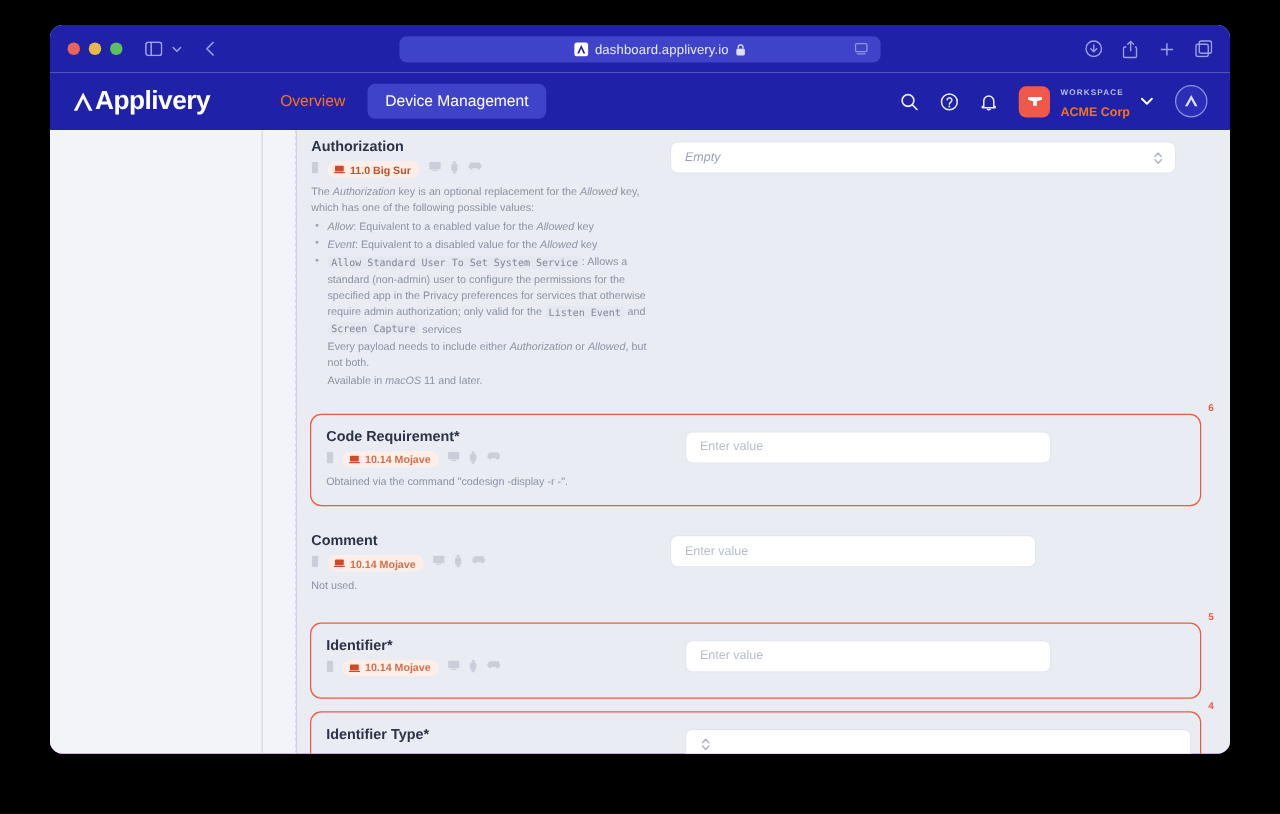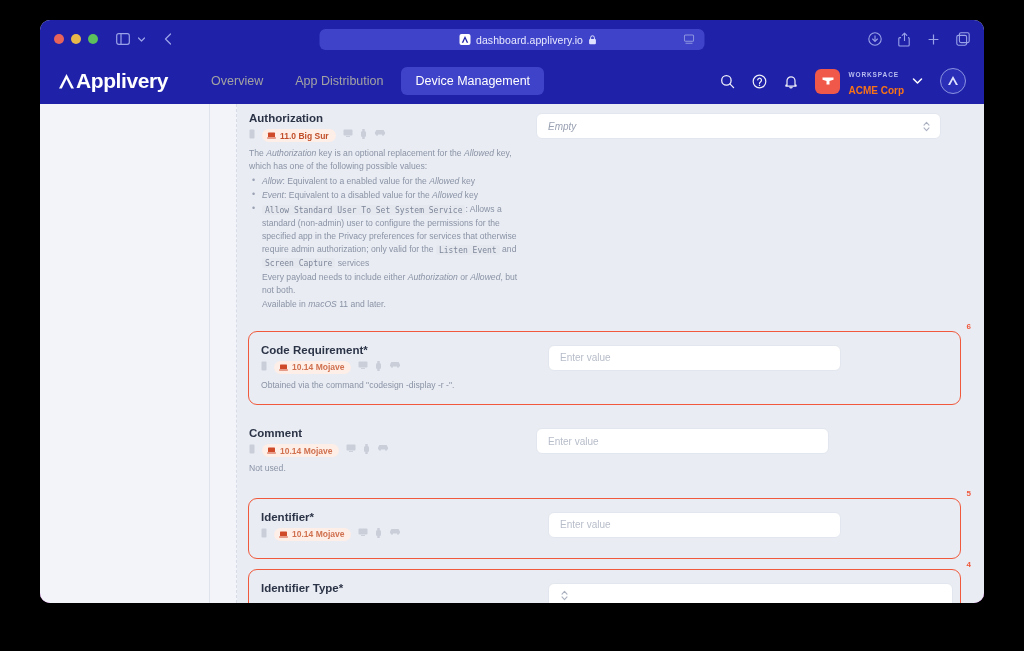--- a/index.html
+++ b/index.html
@@ -72,27 +72,27 @@
     align-items: center;
     padding: 0 18px;
     position: relative;
   }
   .brand {
     font-size: 21px;
     font-weight: bold;
     color: #ffffff;
     letter-spacing: -0.4px;
     display: flex; align-items: center;
-    margin-right: 29px;
+    margin-right: 42px;
   }
   .brand .logo-a { display: inline-flex; margin-right: 1px; }
   .navpills { display: flex; align-items: center; gap: 4px; }
   .navpill {
     font-size: 12.5px;
-    color: #a3a3a3;
+    color: #f97316;
     padding: 7px 14px;
     border-radius: 6px;
     white-space: nowrap;
   }
   .navpill.active { background: #3f43c9; color: #ffffff; }
 
   .appbar-right {
     position: absolute; right: 18px;
     display: flex; align-items: center; gap: 17px;
   }
@@ -312,21 +312,20 @@
       <span class="logo-a">
         <svg width="17" height="18" viewBox="0 0 17 18">
             <polygon points="8.5,2 16,16.5 13.2,16.5 8.5,7 3.8,16.5 1,16.5" fill="#ffffff"></polygon>
           </svg>
       </span>
         <span>Applivery</span>
     </div>
 
     <div class="navpills">
       <div class="navpill">Overview</div>
-      <div class="navpill">App Distribution</div>
       <div class="navpill active">Device Management</div>
     </div>
 
     <div class="appbar-right">
       <span class="hdr-ico">
         <svg width="15" height="15" viewBox="0 0 15 15">
             <circle cx="6.4" cy="6.4" r="4.7" fill="none" stroke="currentColor" stroke-width="1.3"></circle>
             <line x1="9.9" y1="9.9" x2="13.6" y2="13.6" stroke="currentColor" stroke-width="1.3" stroke-linecap="round"></line>
           </svg>
       </span>

